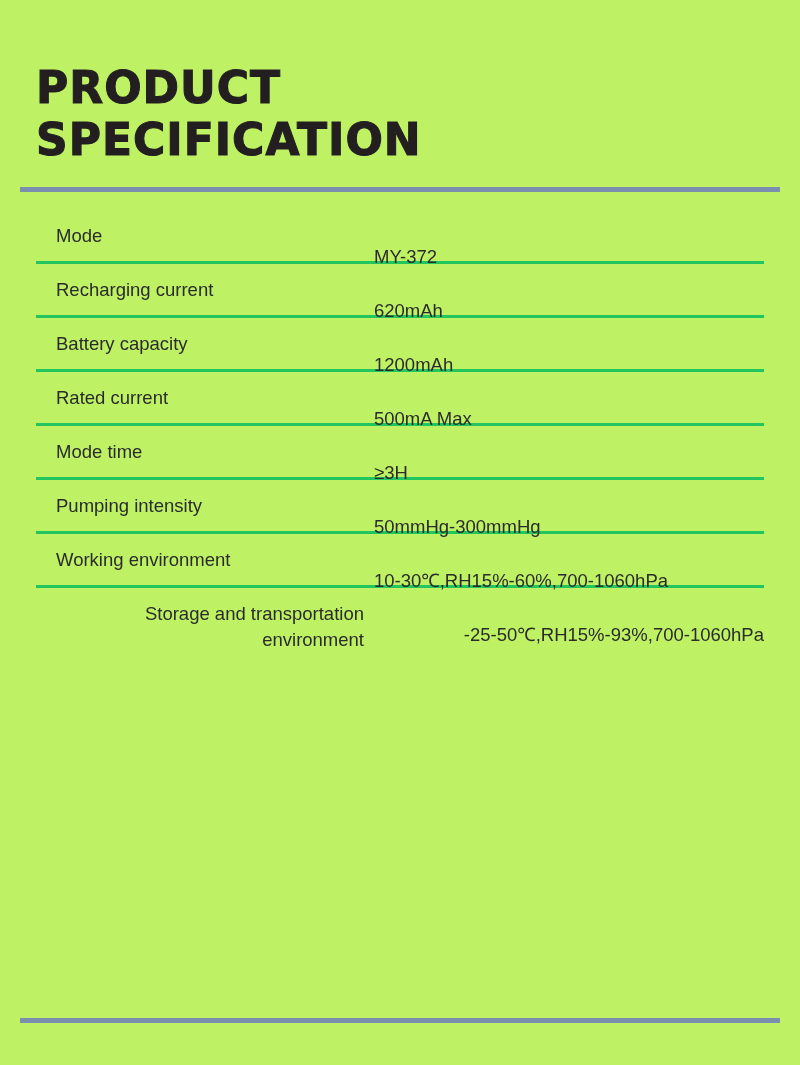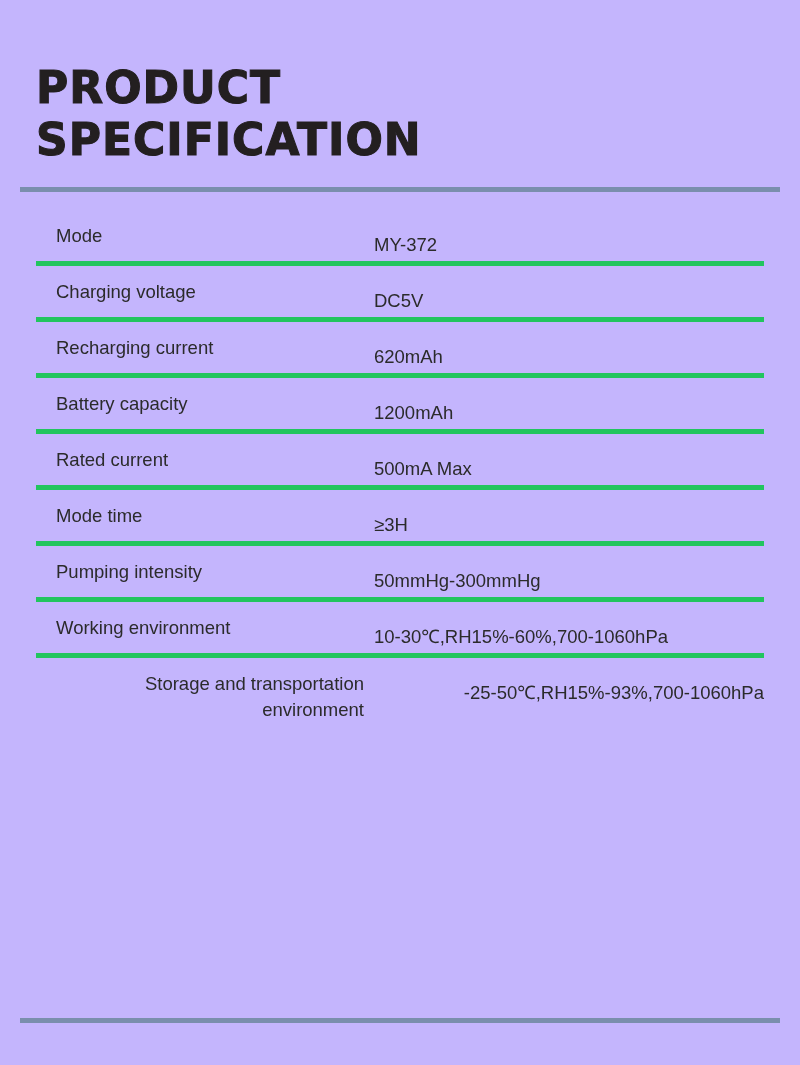--- a/index.html
+++ b/index.html
@@ -14,21 +14,21 @@
     color: #231f20;
     position: relative;
     overflow: hidden;
   }
   .page {
     width: 800px;
     height: 1065px;
     box-sizing: border-box;
     padding: 0;
     position: relative;
-    background: #c4b5fd;
+    background: #bef264;
   }
   .title-block {
     padding: 62px 0 0 36px;
   }
   .title-line {
     font-family: "DejaVu Sans", sans-serif;
     font-weight: bold;
     font-size: 44px;
     line-height: 52px;
     letter-spacing: 1.0px;
@@ -41,41 +41,41 @@
     height: 5px;
     background: #7a8ead;
   }
   .spec-table {
     margin: 18px 36px 0 36px;
     border-collapse: collapse;
     width: calc(100% - 72px);
     table-layout: fixed;
   }
   .spec-table tr {
-    border-bottom: 5px solid #22c55e;
+    border-bottom: 3px solid #22c55e;
   }
   .spec-table tr:last-child {
     border-bottom: none;
     text-align: right;
   }
   .spec-table td {
     padding: 13px 0 12px 0;
     font-size: 18.5px;
     line-height: 26px;
     color: #2b2b2b;
     vertical-align: top;
   }
   .spec-table td.label {
     width: 308px;
     padding-left: 20px;
   }
   .spec-table td.value {
     padding-left: 10px;
     position: relative;
-    top: 9px;
+    top: 21px;
   }
   .bottom-rule-wrap {
     position: absolute;
     left: 0;
     right: 0;
     bottom: 42px;
   }
   .bottom-rule {
     margin: 0 20px;
     height: 5px;
@@ -92,24 +92,20 @@
     <div class="title-line">SPECIFICATION</div>
   </div>
 
   <div class="rule"></div>
 
   <table class="spec-table">
     <tbody>
       <tr>
         <td class="label">Mode</td>
         <td class="value">MY-372</td>
-      </tr>
-      <tr>
-        <td class="label">Charging voltage</td>
-        <td class="value">DC5V</td>
       </tr>
       <tr>
         <td class="label">Recharging current</td>
         <td class="value">620mAh</td>
       </tr>
       <tr>
         <td class="label">Battery capacity</td>
         <td class="value">1200mAh</td>
       </tr>
       <tr>

